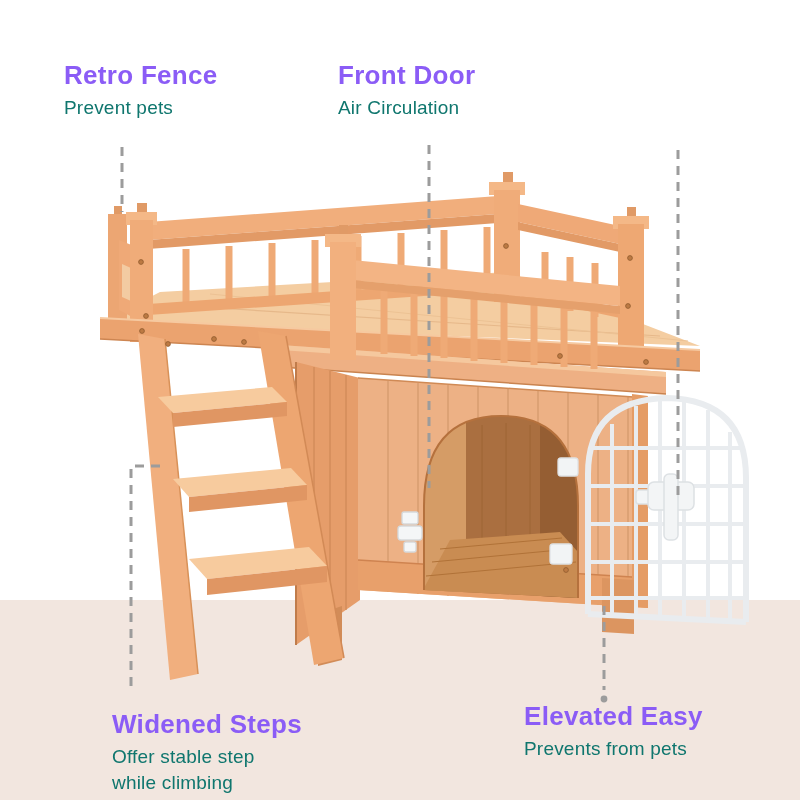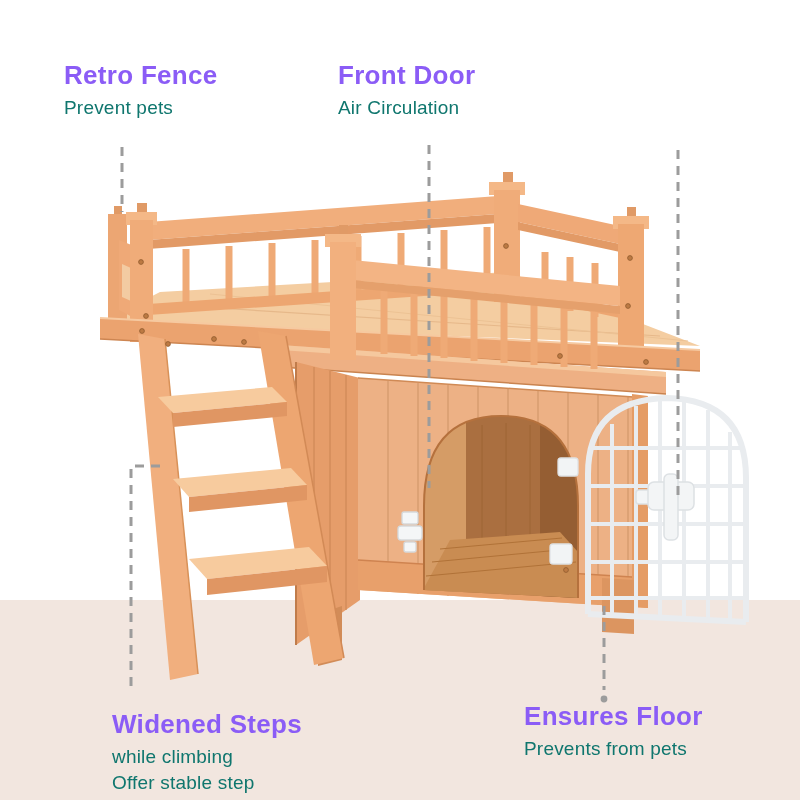--- a/index.html
+++ b/index.html
@@ -249,22 +249,22 @@
   </div>
 
   <div class="callout c-door">
     <div class="title">Front Door</div>
     <div class="line">Air Circulation</div>
   </div>
 
 
   <div class="callout c-steps">
     <div class="title">Widened Steps</div>
+    <div class="line">Offer stable step</div>
     <div class="line">while climbing</div>
-    <div class="line">Offer stable step</div>
   </div>
 
   <div class="callout c-floor">
-    <div class="title">Ensures Floor</div>
+    <div class="title">Elevated Easy</div>
     <div class="line">Prevents from pets</div>
   </div>
 
 </div>
 
 </body></html>

